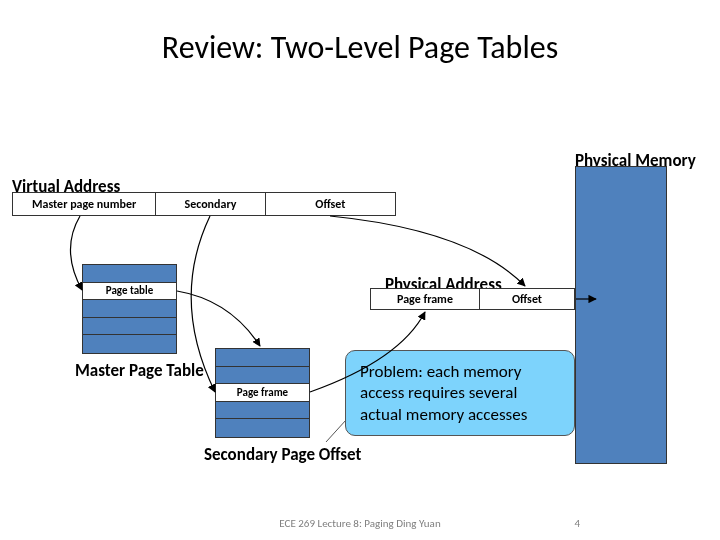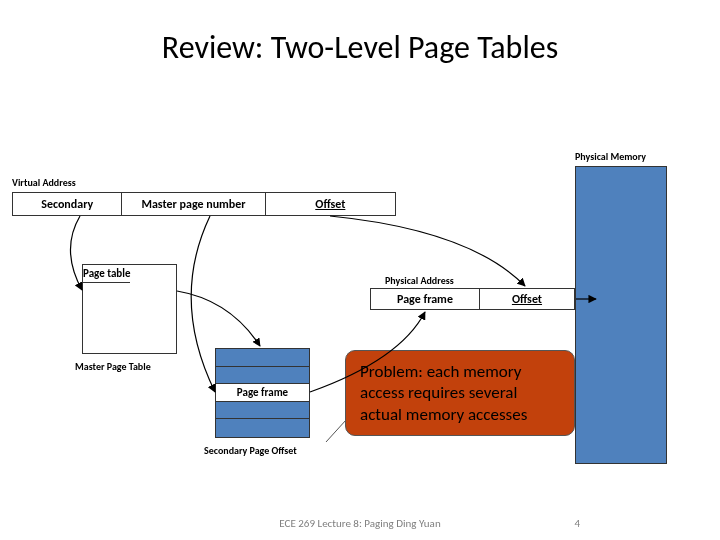--- a/index.html
+++ b/index.html
@@ -21,21 +21,21 @@
     position: absolute;
     top: 28px;
     left: 0;
     width: 720px;
     text-align: center;
     font-size: 32px;
     font-weight: 400;
   }
   .lbl {
     position: absolute;
-    font-size: 10px;
+    font-size: 17px;
     font-weight: 700;
     white-space: nowrap;
   }
   .box {
     position: absolute;
     border: 1px solid #333;
     background: #fff;
     box-sizing: border-box;
   }
   .cell {
@@ -63,27 +63,26 @@
     border-right: 1px solid #333;
     font-size: 12px;
     font-weight: 700;
     display: flex;
     align-items: center;
     justify-content: center;
     box-sizing: border-box;
   }
   .va-cell:last-child {
     border-right: none;
-    text-decoration: underline;
   }
   .callout {
     position: absolute;
     border: 1px solid #555;
     border-radius: 10px;
-    background: #c2410c;
+    background: #7dd3fc;
     font-size: 17px;
     padding: 10px 14px;
     line-height: 1.25;
     box-sizing: border-box;
   }
   .footer {
     position: absolute;
     bottom: 10px;
     font-size: 11px;
     color: #7f7f7f;
@@ -102,26 +101,26 @@
 
 <div class="stage">
 
   <div class="title">Review: Two-Level Page Tables</div>
 
   <div class="lbl" style="top:150px; left:575px;">Physical Memory</div>
   <div style="position:absolute; top:166px; left:575px; width:90px; height:296px; background:#4f81bd; border:1px solid #333;"></div>
 
   <div class="lbl" style="top:176px; left:12px;">Virtual Address</div>
   <div class="box va-box" style="top:192px; left:12px; width:384px; height:24px;">
+    <div class="va-cell" style="width:144px;">Master page number</div>
     <div class="va-cell" style="width:110px;">Secondary</div>
-    <div class="va-cell" style="width:144px;">Master page number</div>
     <div class="va-cell" style="width:130px;">Offset</div>
   </div>
 
-  <div class="box" style="top:264px; left:82px; width:95px; height:90px; display:flex; flex-direction:row;">
+  <div class="box" style="top:264px; left:82px; width:95px; height:90px; display:flex; flex-direction:column;">
     <div class="cell blue" style="height:18px;"></div>
     <div class="cell" style="height:18px;">Page table</div>
     <div class="cell blue" style="height:18px;"></div>
     <div class="cell blue" style="height:18px;"></div>
     <div class="cell blue" style="height:18px;"></div>
   </div>
   <div class="lbl" style="top:360px; left:68px;padding-left:7px;">Master Page Table</div>
 
   <div class="box" style="top:348px; left:215px; width:95px; height:90px; display:flex; flex-direction:column;">
     <div class="cell blue" style="height:18px;"></div>

